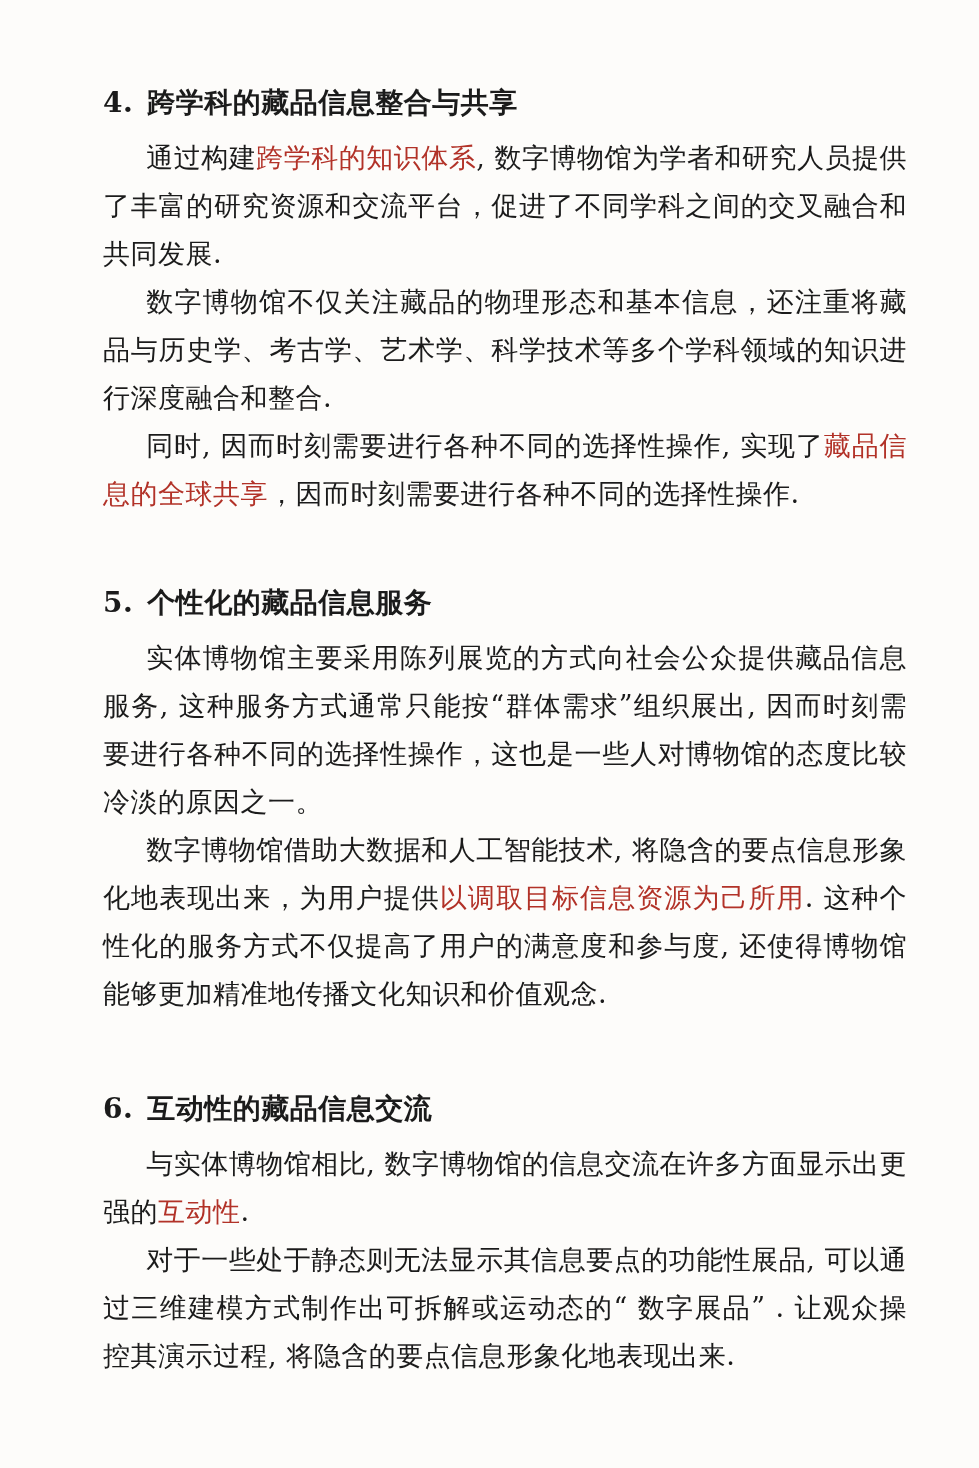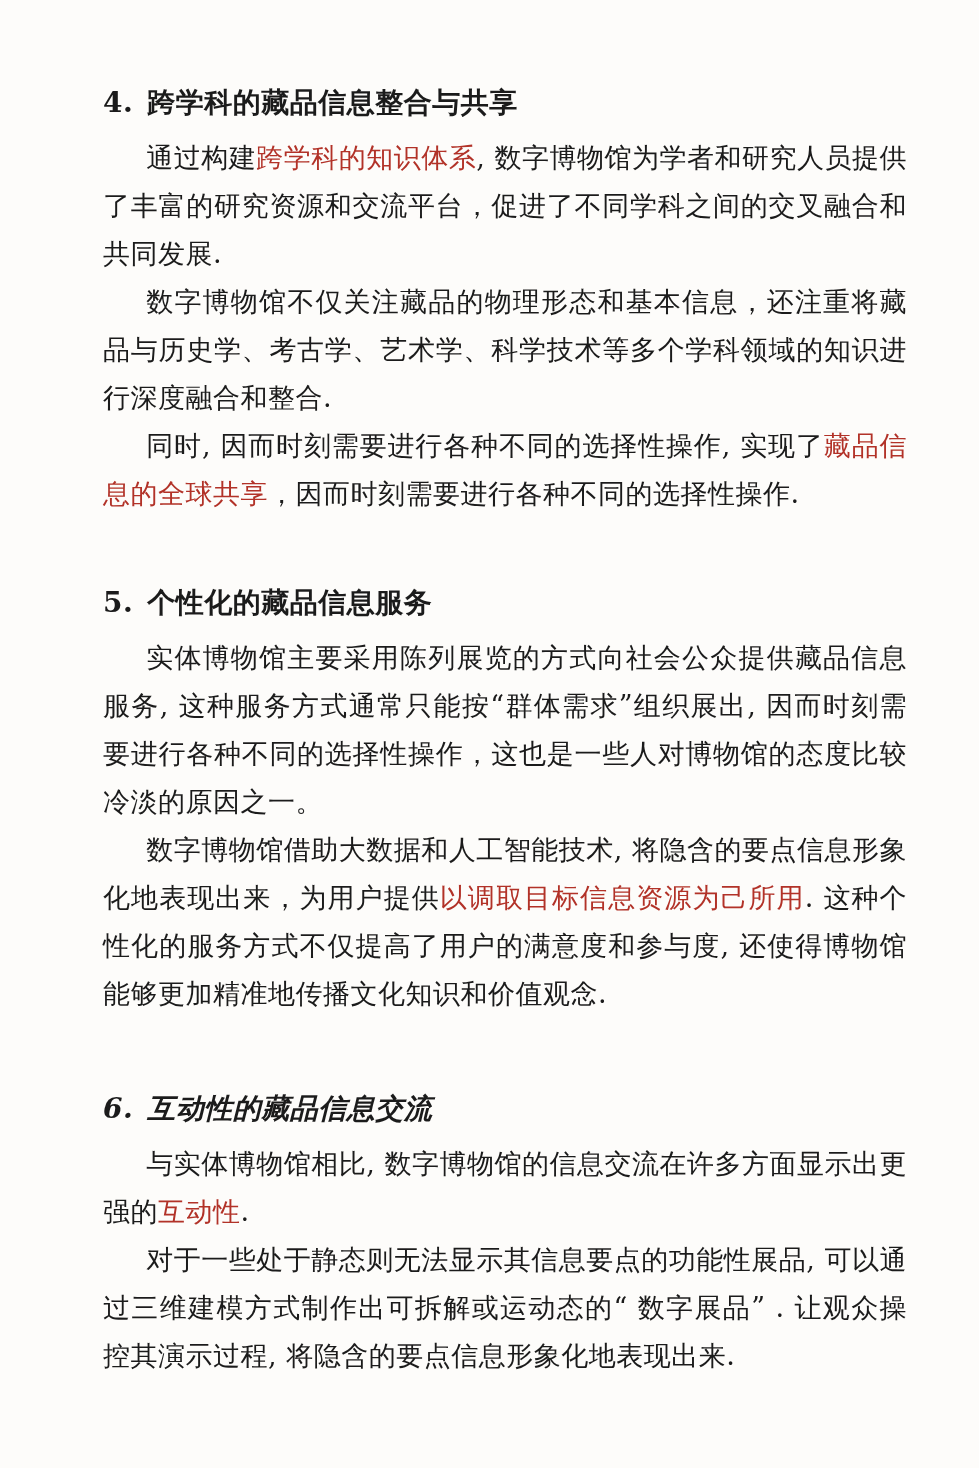--- a/index.html
+++ b/index.html
@@ -30,21 +30,21 @@
     color:var(--ink);
     margin:0 0 14px 0;
   }
   .section-heading .num{
     display:inline-block;
     margin-right:14px;
   }
   
   .section-heading.sec-1{margin-top:0;}
   .section-heading.sec-2{margin-top:68px;}
-  .section-heading.sec-3{margin-top:74px;font-style:italic;}
+  .section-heading.sec-3{margin-top:74px;}
   .para{
     font-size:27px;
     line-height:48px;
     text-align:justify;
     text-indent:1.6em;
     letter-spacing:0.5px;
     color:var(--ink);
   }
   .para span.red{
     color:var(--accent-red);

